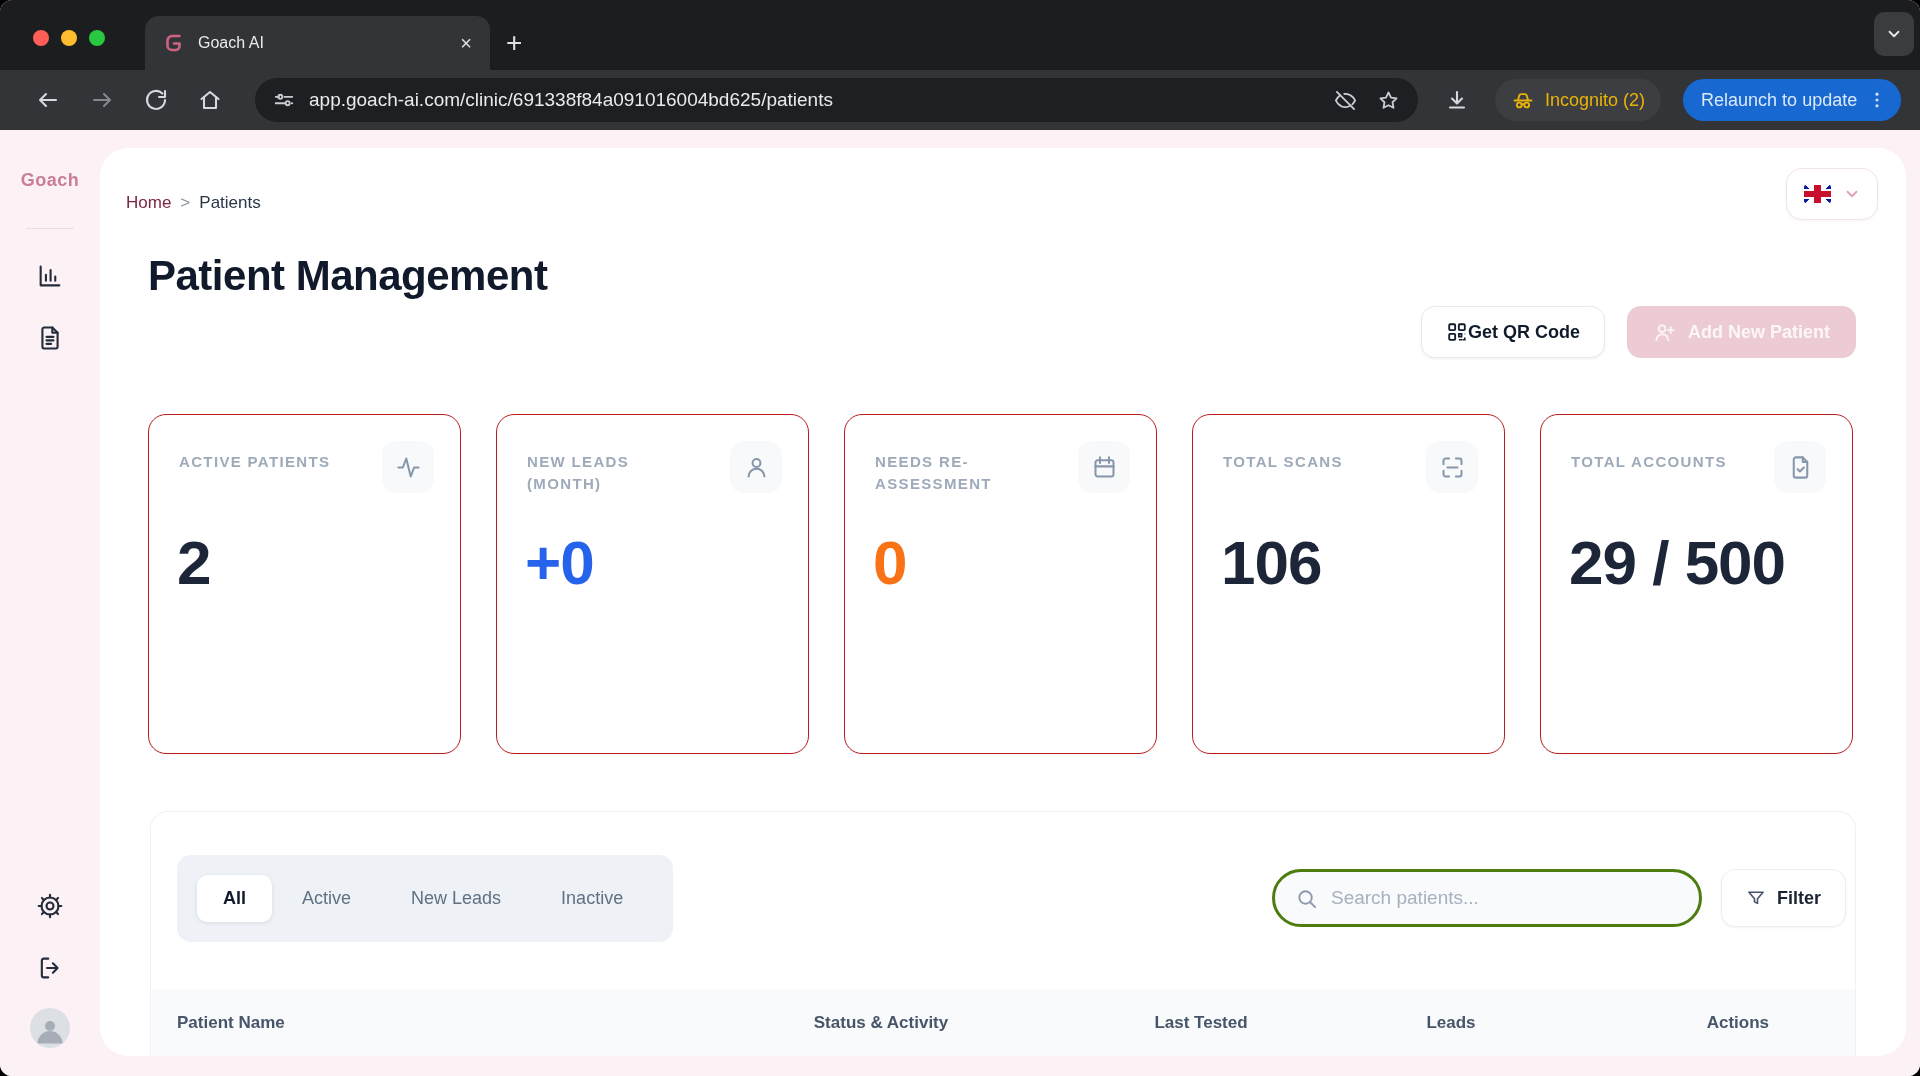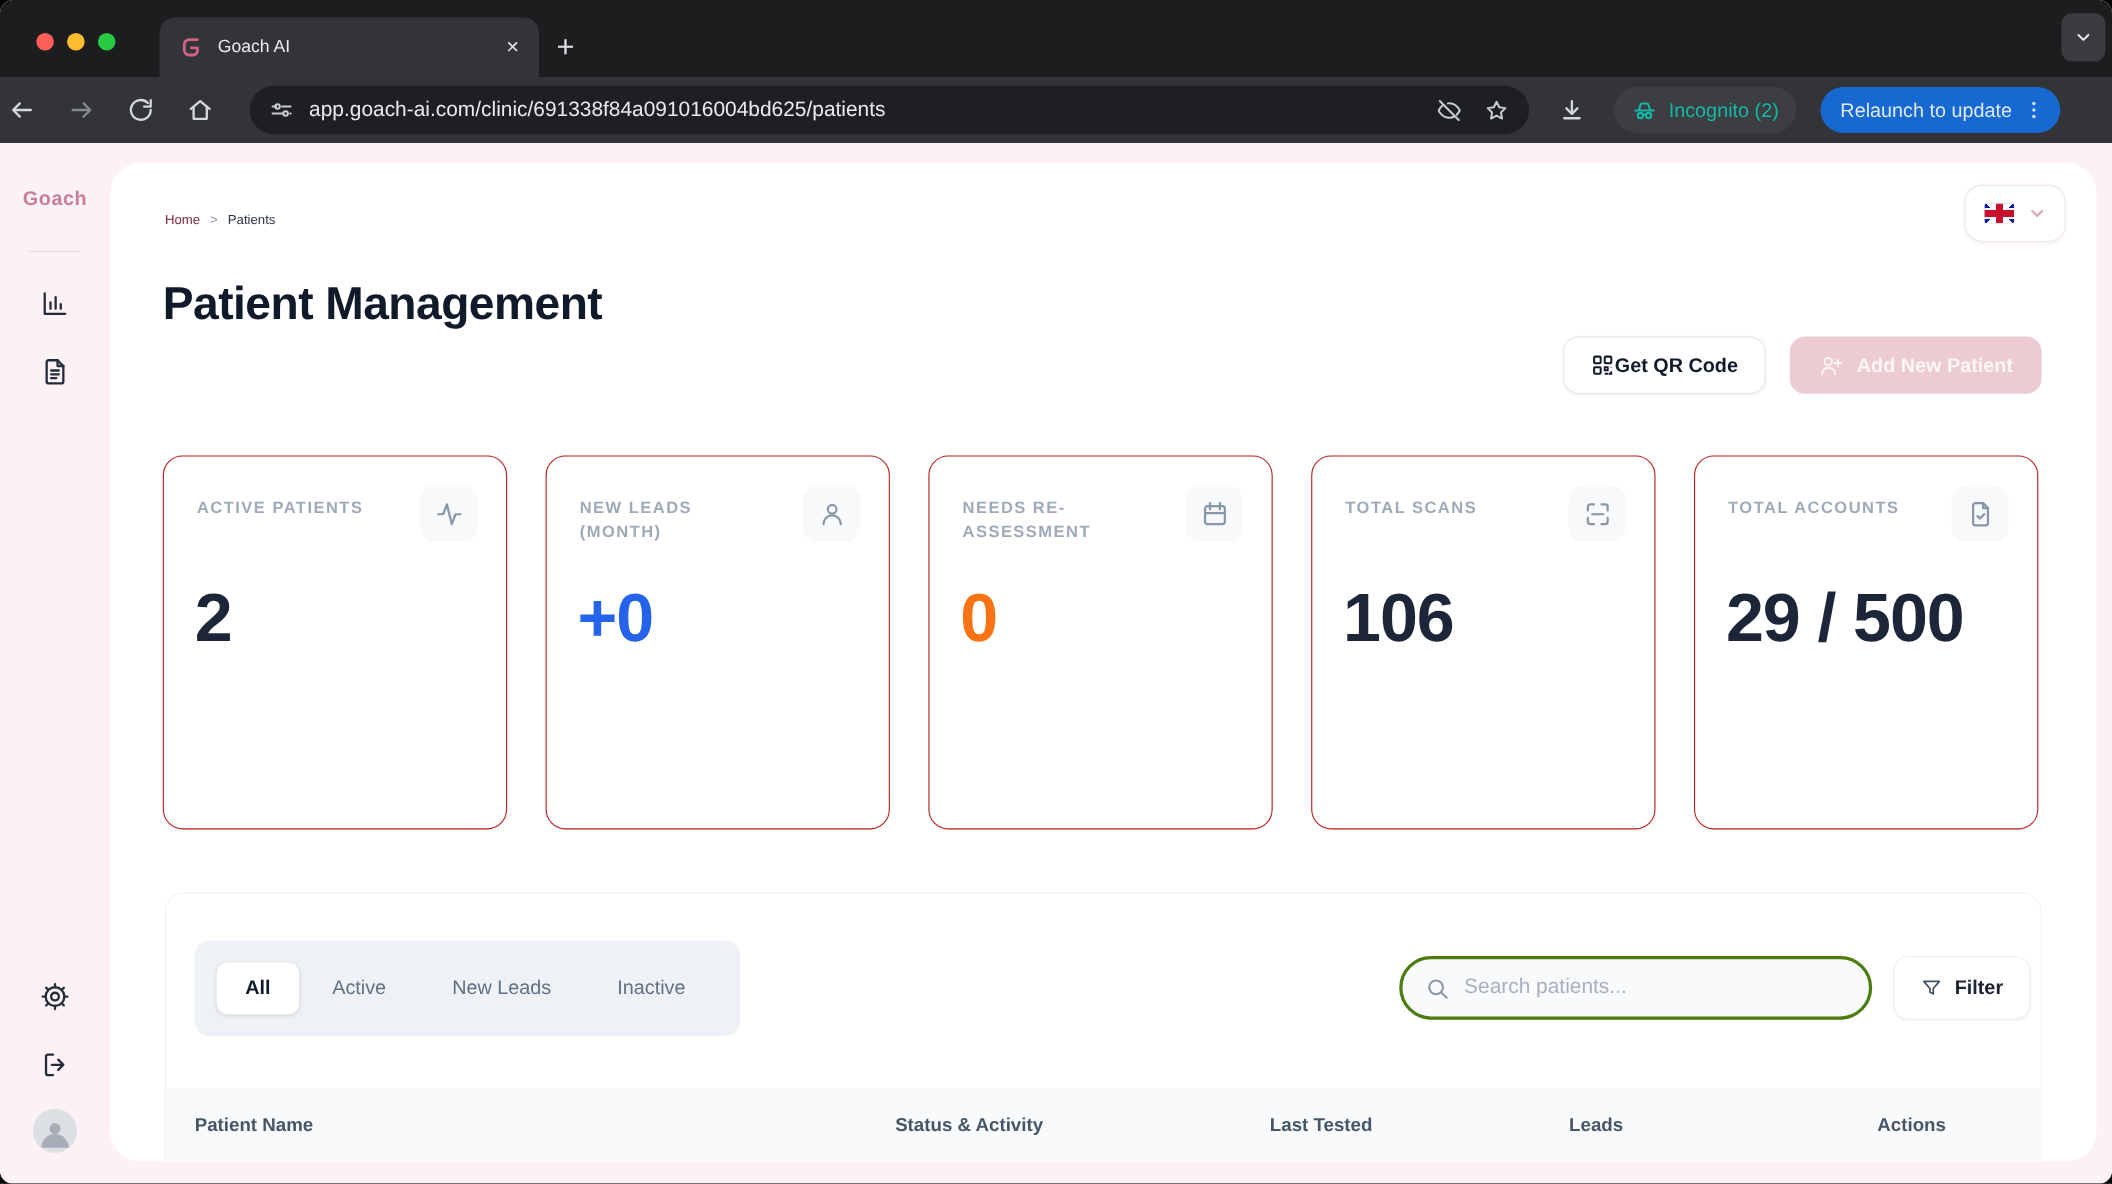--- a/index.html
+++ b/index.html
@@ -10,44 +10,44 @@
   
   .tabstrip { position:relative; height:70px; background:#1c1d1f; }
   .traffic { position:absolute; left:33px; top:30px; display:flex; gap:12px; }
   .tl { width:16px; height:16px; border-radius:50%; }
   .tl.red{background:#ff5f57;} .tl.yellow{background:#febc2e;} .tl.green{background:#28c840;}
   .tab { position:absolute; left:145px; top:16px; width:345px; height:54px; background:#333438; border-radius:14px 14px 0 0; display:flex; align-items:center; padding:0 18px; }
   .tab-title { color:#e8eaed; font-size:16px; margin-left:11px; }
   .tab-close { margin-left:auto; color:#dfe1e5; font-size:20px; line-height:1; cursor:default; }
   .newtab { position:absolute; left:506px; top:29px; color:#dfe1e5; font-size:28px; font-weight:400; line-height:28px; }
   .win-chevron { position:absolute; right:6px; top:12px; width:40px; height:44px; background:#3b3c3f; border-radius:10px; display:flex; align-items:center; justify-content:center; color:#e8eaed; }
-  .toolbar { height:60px; background:#333438; display:flex; align-items:center; padding-left:8px; }
+  .toolbar { height:60px; background:#333438; display:flex; align-items:center; padding-left:36px; }
   .navic { width:24px; height:24px; color:#d5d8dc; flex:none; }
   .navic + .navic { margin-left:30px; }
   .navic.dim { color:#84888e; }
   .urlpill { margin-left:33px; width:1163px; height:44px; background:#1e1f22; border-radius:22px; display:flex; align-items:center; padding:0 18px; flex:none; }
   .url-text { color:#e8eaed; font-size:19px; margin-left:14px; white-space:nowrap; }
   .pill-right { margin-left:auto; display:flex; align-items:center; gap:20px; color:#c9cdd2; }
   .dlic { margin-left:27px; width:24px; height:24px; color:#d5d8dc; flex:none; }
-  .incog { margin-left:26px; height:42px; background:#3d3e42; border-radius:21px; display:flex; align-items:center; gap:10px; padding:0 16px; color:#14b8a6; font-size:18px; flex:none; }
+  .incog { margin-left:26px; height:42px; background:#3d3e42; border-radius:21px; display:flex; align-items:center; gap:10px; padding:0 16px; color:#eab308; font-size:18px; flex:none; }
   .relaunch { margin-left:22px; height:42px; background:#1868d2; border-radius:21px; display:flex; align-items:center; padding:0 14px 0 18px; color:#dce8fb; font-size:18px; font-weight:500; flex:none; }
   .relaunch .dots { margin-left:10px; width:20px; height:20px; color:#cfe0f8; }
 
   
   .page { position:absolute; left:0; top:130px; width:1920px; height:946px; background:#fcf1f4; }
   .sidebar { position:absolute; left:0; top:0; width:100px; height:100%; }
   .logo { position:absolute; top:40px; left:0; width:100px; text-align:center; color:#c87e98; font-size:18px; font-weight:700; letter-spacing:.5px; }
   .side-div { position:absolute; top:98px; left:26px; width:48px; height:1px; background:#eedae2; }
   .side-ic { position:absolute; left:50px; transform:translateX(-50%); width:28px; height:28px; color:#232c3a; }
   .avatar { position:absolute; left:50px; transform:translateX(-50%); top:878px; width:40px; height:40px; border-radius:50%; background:#dcdfe3; overflow:hidden; display:flex; align-items:center; justify-content:center; }
   .avatar svg { width:30px; height:30px; color:#a6adb6; margin-top:6px; }
 
   .panel { position:absolute; left:100px; top:18px; width:1806px; height:908px; background:#fff; border-radius:28px; overflow:hidden; }
 
-  .breadcrumb { position:absolute; left:26px; top:45px; font-size:12px; display:flex; gap:9px; align-items:center;margin-left:24px; }
+  .breadcrumb { position:absolute; left:26px; top:45px; font-size:17px; display:flex; gap:9px; align-items:center; }
   .bc-home { color:#7c2742; }
   .bc-sep { color:#8a93a1; }
   .bc-cur { color:#2a3646; }
 
   .flagpill { position:absolute; top:20px; right:28px; width:92px; height:52px; background:#fff; border:1px solid #f1e4e8; border-radius:16px; box-shadow:0 1px 3px rgba(100,40,60,.06); display:flex; align-items:center; justify-content:center; gap:12px; }
   .ukflag { width:27px; height:18px; border-radius:2px;
     background:
       linear-gradient(to bottom, transparent 33%, #C8102E 33% 67%, transparent 67%),
       linear-gradient(to right, transparent 38%, #C8102E 38% 62%, transparent 62%),
       linear-gradient(to bottom, transparent 24%, #fff 24% 76%, transparent 76%),

